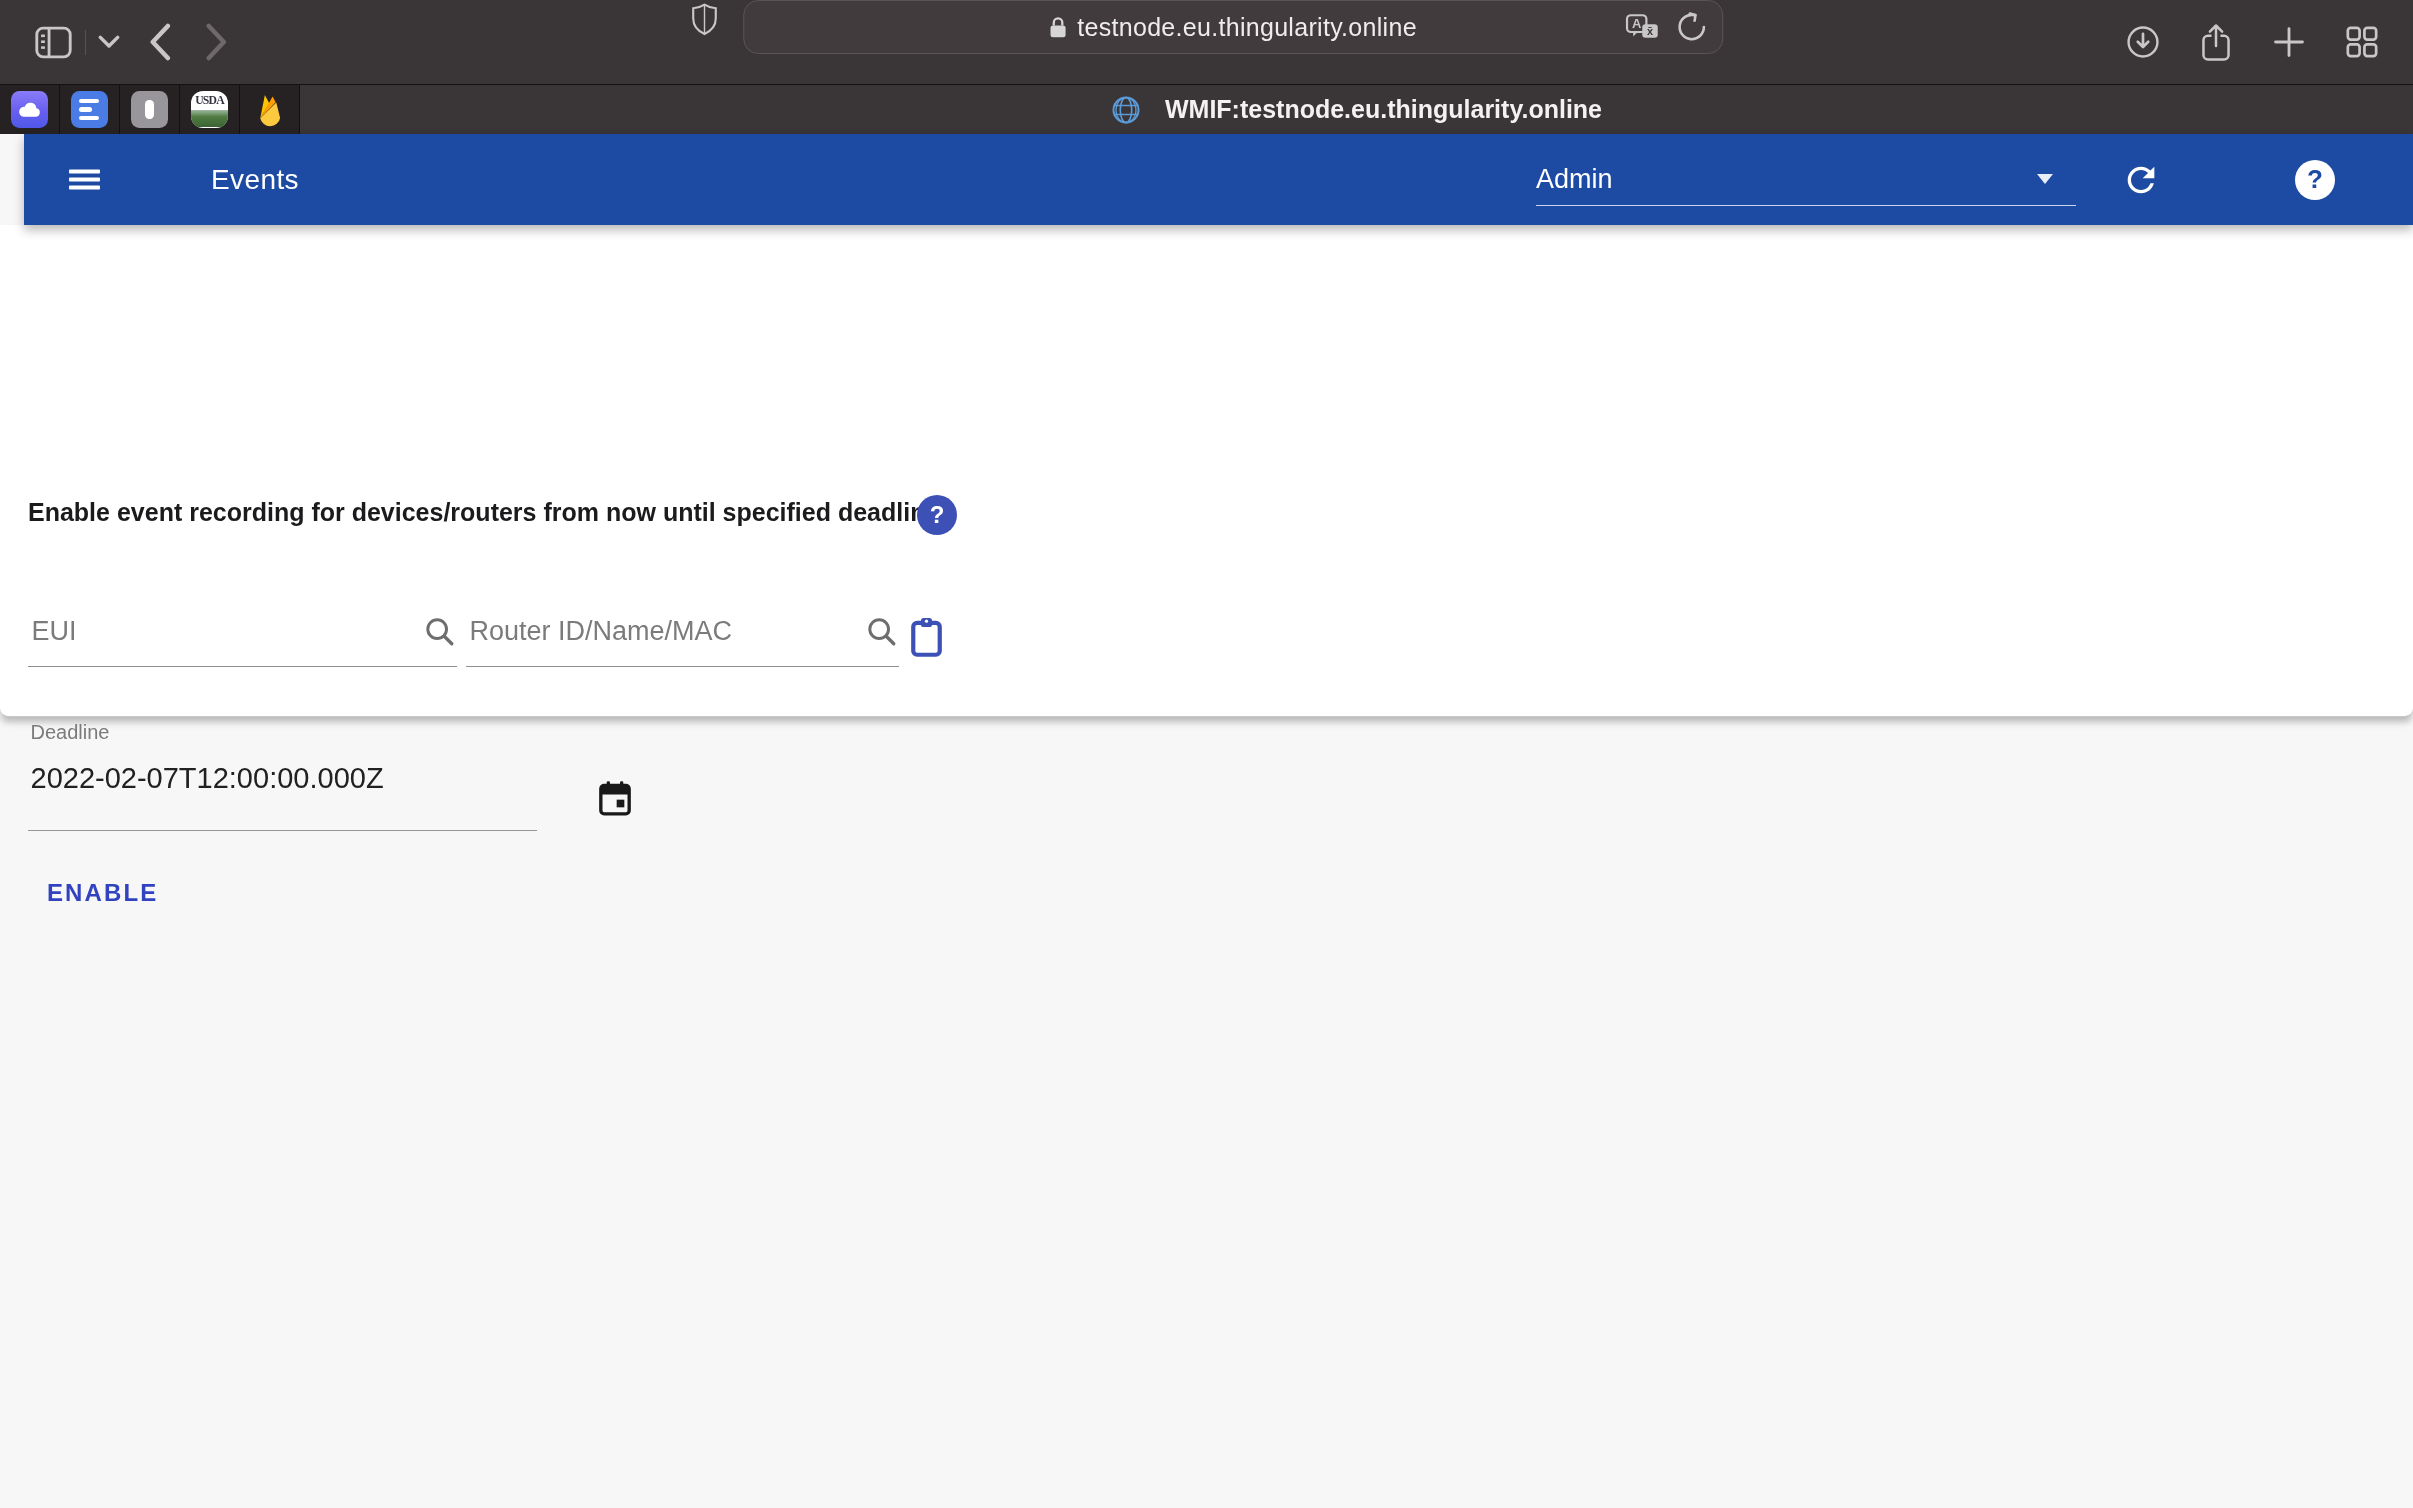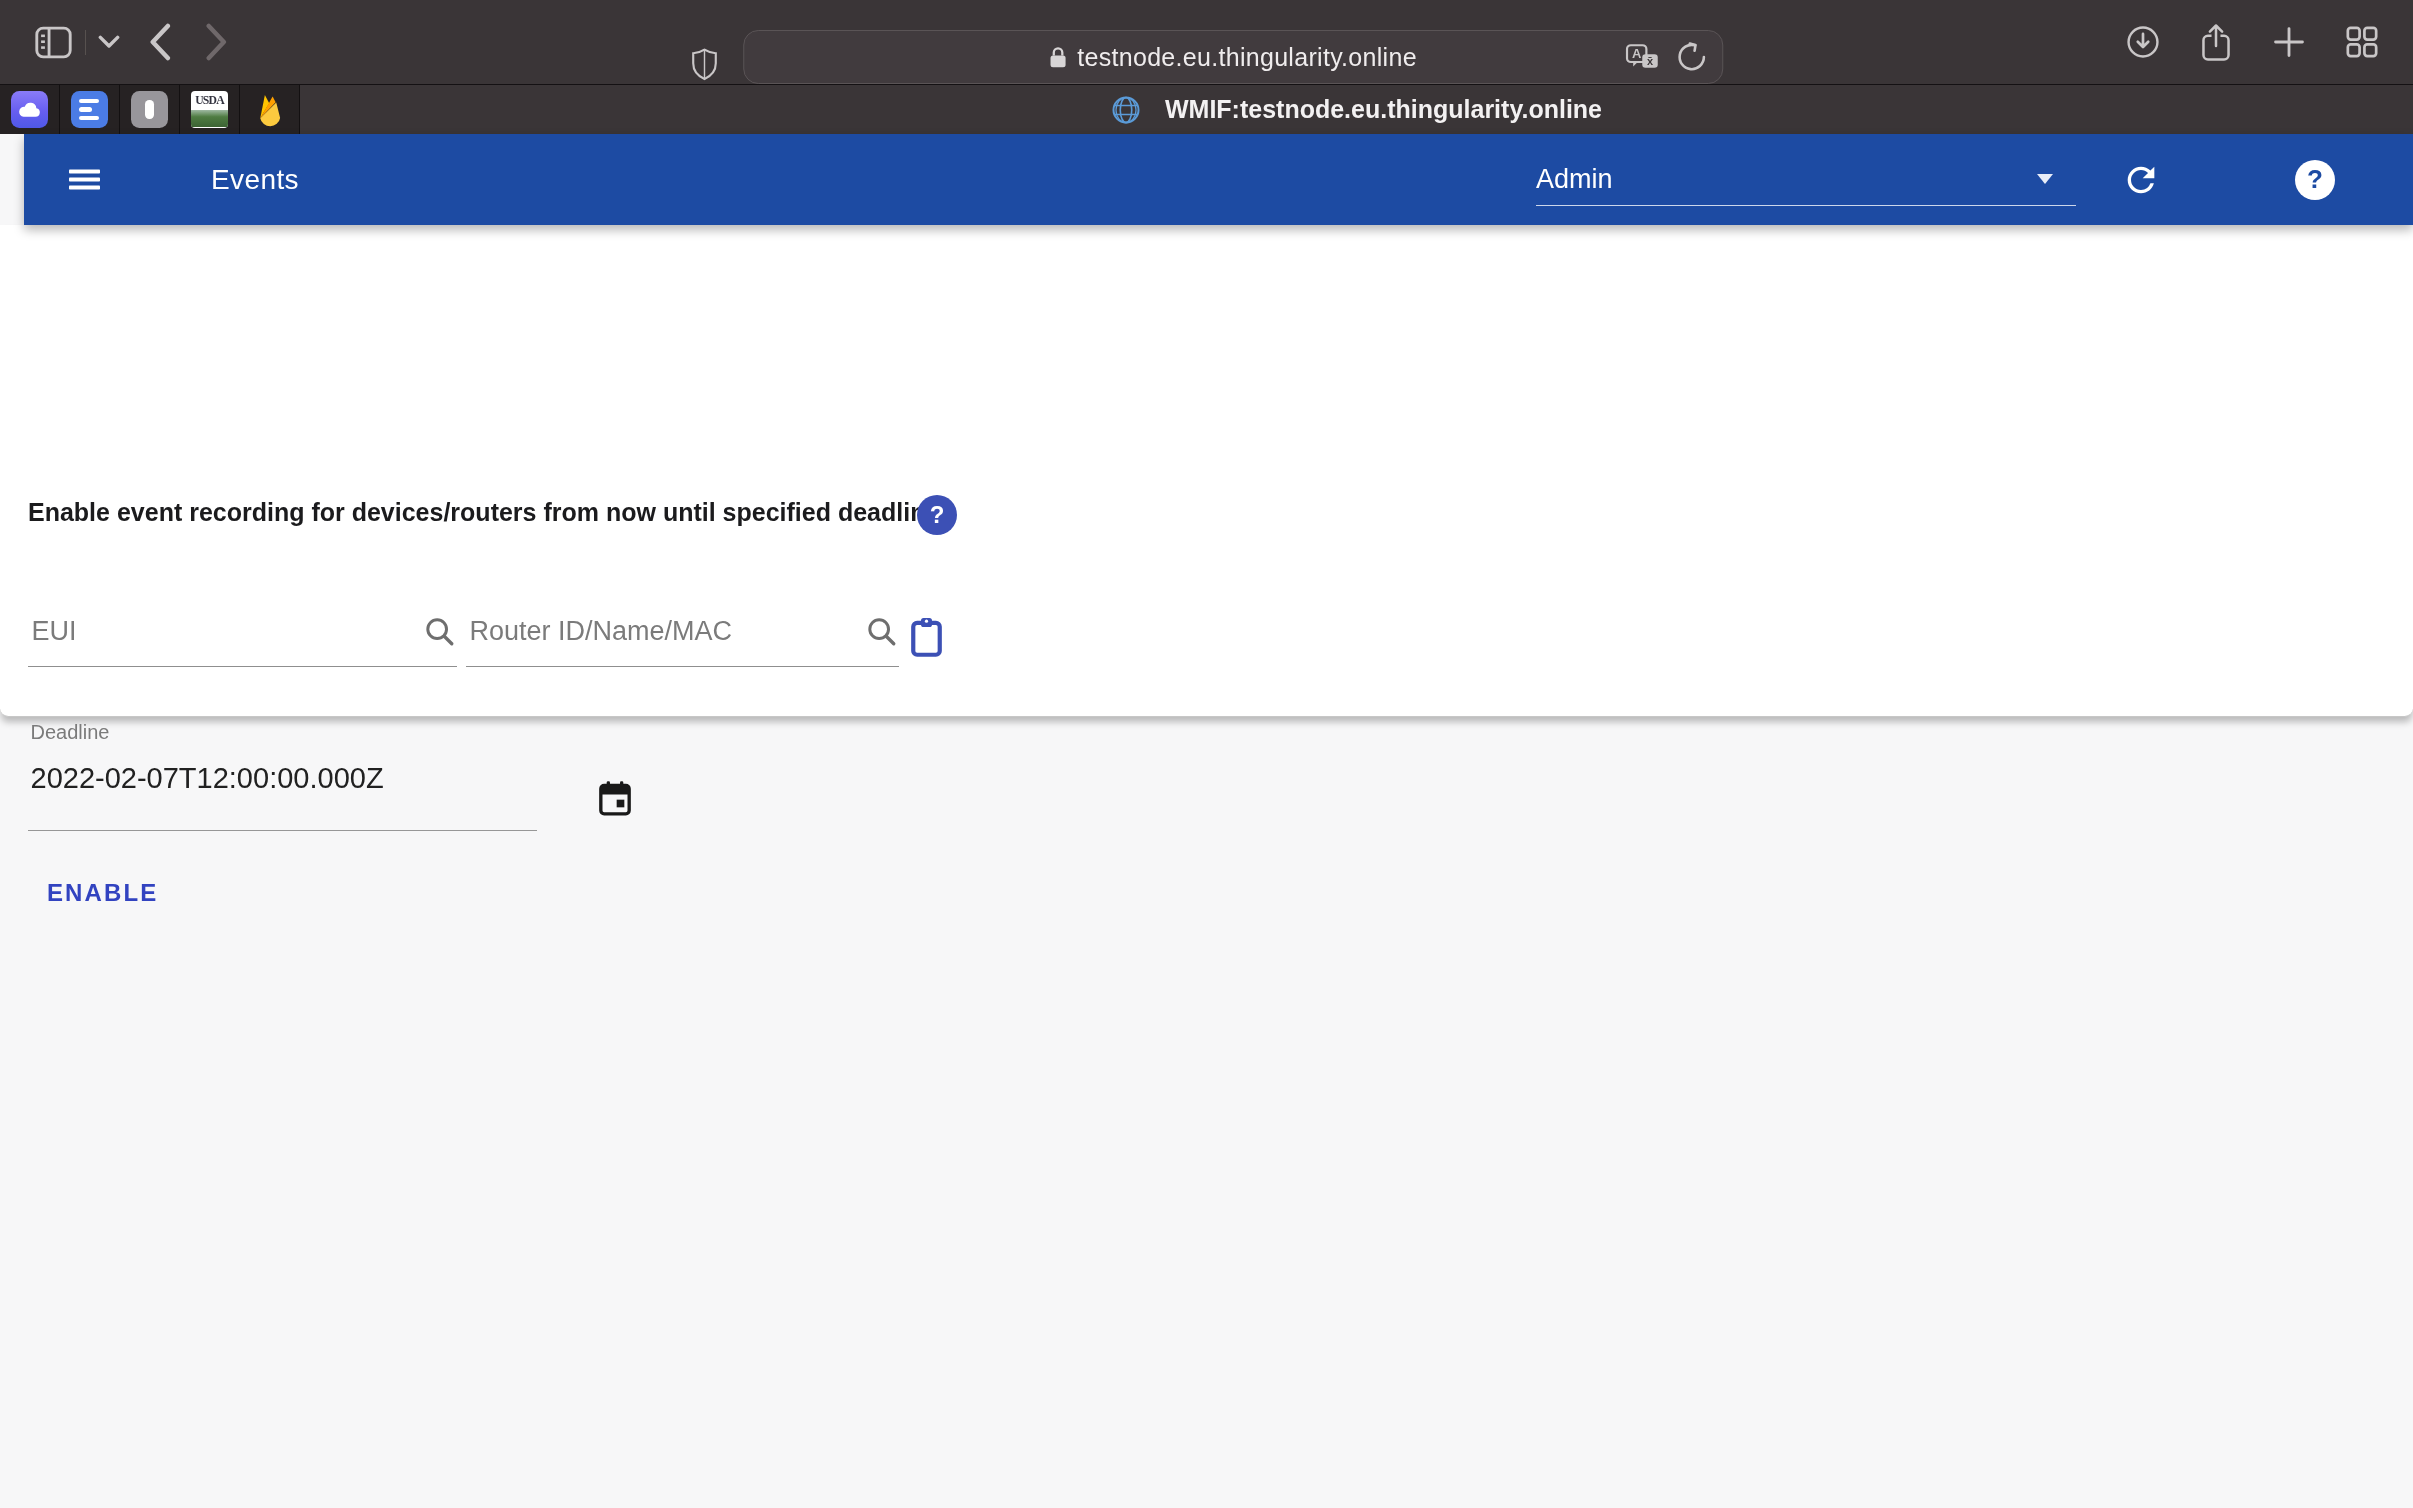--- a/index.html
+++ b/index.html
@@ -15,21 +15,21 @@
     display:flex; align-items:center; padding:0 34px;
   }
   .tb-left{ display:flex; align-items:center; color:#c9c6c7; z-index:2; }
   .vsep{ width:1.7px; height:25px; background:#57514f; margin:0 11.7px 0 11.7px; }
   .tbtn{ color:#c9c6c7; display:flex; align-items:center; justify-content:center; }
   .tbtn.dim{ color:#6f686a; }
   .back-btn{ margin-left:28.5px; }
   .fwd-btn{ margin-left:34px; }
   .tb-center{
     position:absolute; left:50%; top:0; transform:translateX(-50%);
-    height:84px; display:flex; align-items:flex-end; gap:25px; z-index:1;
+    height:84px; display:flex; align-items:flex-start; gap:25px; z-index:1;
   }
   .addressbar{
     position:relative; width:980px; height:54px; border-radius:15px;
     background:#413b3e; border:1.7px solid #5a5456;
     display:flex; align-items:center; justify-content:center;
   }
   .url-group{ display:flex; align-items:center; gap:10px; }
   .url-text{ color:#efeced; font-size:25px; letter-spacing:0.3px; }
   .ab-right{ position:absolute; right:15px; top:0; height:100%; display:flex; align-items:center; gap:17px; color:#c9c6c7; }
   .tb-right{ margin-left:auto; display:flex; align-items:center; gap:39px; color:#c9c6c7; z-index:2; }
@@ -43,21 +43,21 @@
     width:60px; border-right:1.7px solid #131011;
     display:flex; align-items:center; justify-content:center;
   }
   .fav{ width:37px; height:37px; border-radius:8.4px; display:flex; align-items:center; justify-content:center; overflow:hidden; position:relative; }
   .fav-cloud{ background:linear-gradient(180deg,#8a7cf8 0%,#675ef0 55%,#4f58e8 100%); }
   .fav-docs{ background:#4b7ce5; flex-direction:column; gap:4.2px; align-items:flex-start; padding-left:8.4px; }
   .fav-docs i{ display:block; height:4.2px; border-radius:2.5px; background:#fff; }
   .fav-docs .b1{ width:20px; } .fav-docs .b2{ width:12.6px; } .fav-docs .b3{ width:20px; }
   .fav-gray{ background:#98969b; }
   .fav-gray .pill{ display:block; width:8.4px; height:18.4px; border-radius:4.2px; background:#fff; }
-  .fav-usda{ background:#fff; flex-direction:column; border-radius:4px; }
+  .fav-usda{ background:#fff; flex-direction:column; border-radius:12px; }
   .usda-label{ font-family:"Liberation Serif",serif; font-style:normal; font-weight:bold; font-size:11.7px; color:#33333f; line-height:18.4px; letter-spacing:-0.8px; }
   .usda-field{ display:block; width:100%; height:17px; background:linear-gradient(180deg,#9fb9a2 0%,#4f7c42 40%,#3c6334 100%); }
   .fav-flame{ background:transparent; }
   .activetab{
     flex:1; background:#3a3537;
     display:flex; align-items:center; justify-content:center; gap:24px;
   }
   .tab-title{ color:#f3f1f2; font-size:25px; font-weight:bold; }
 
   

